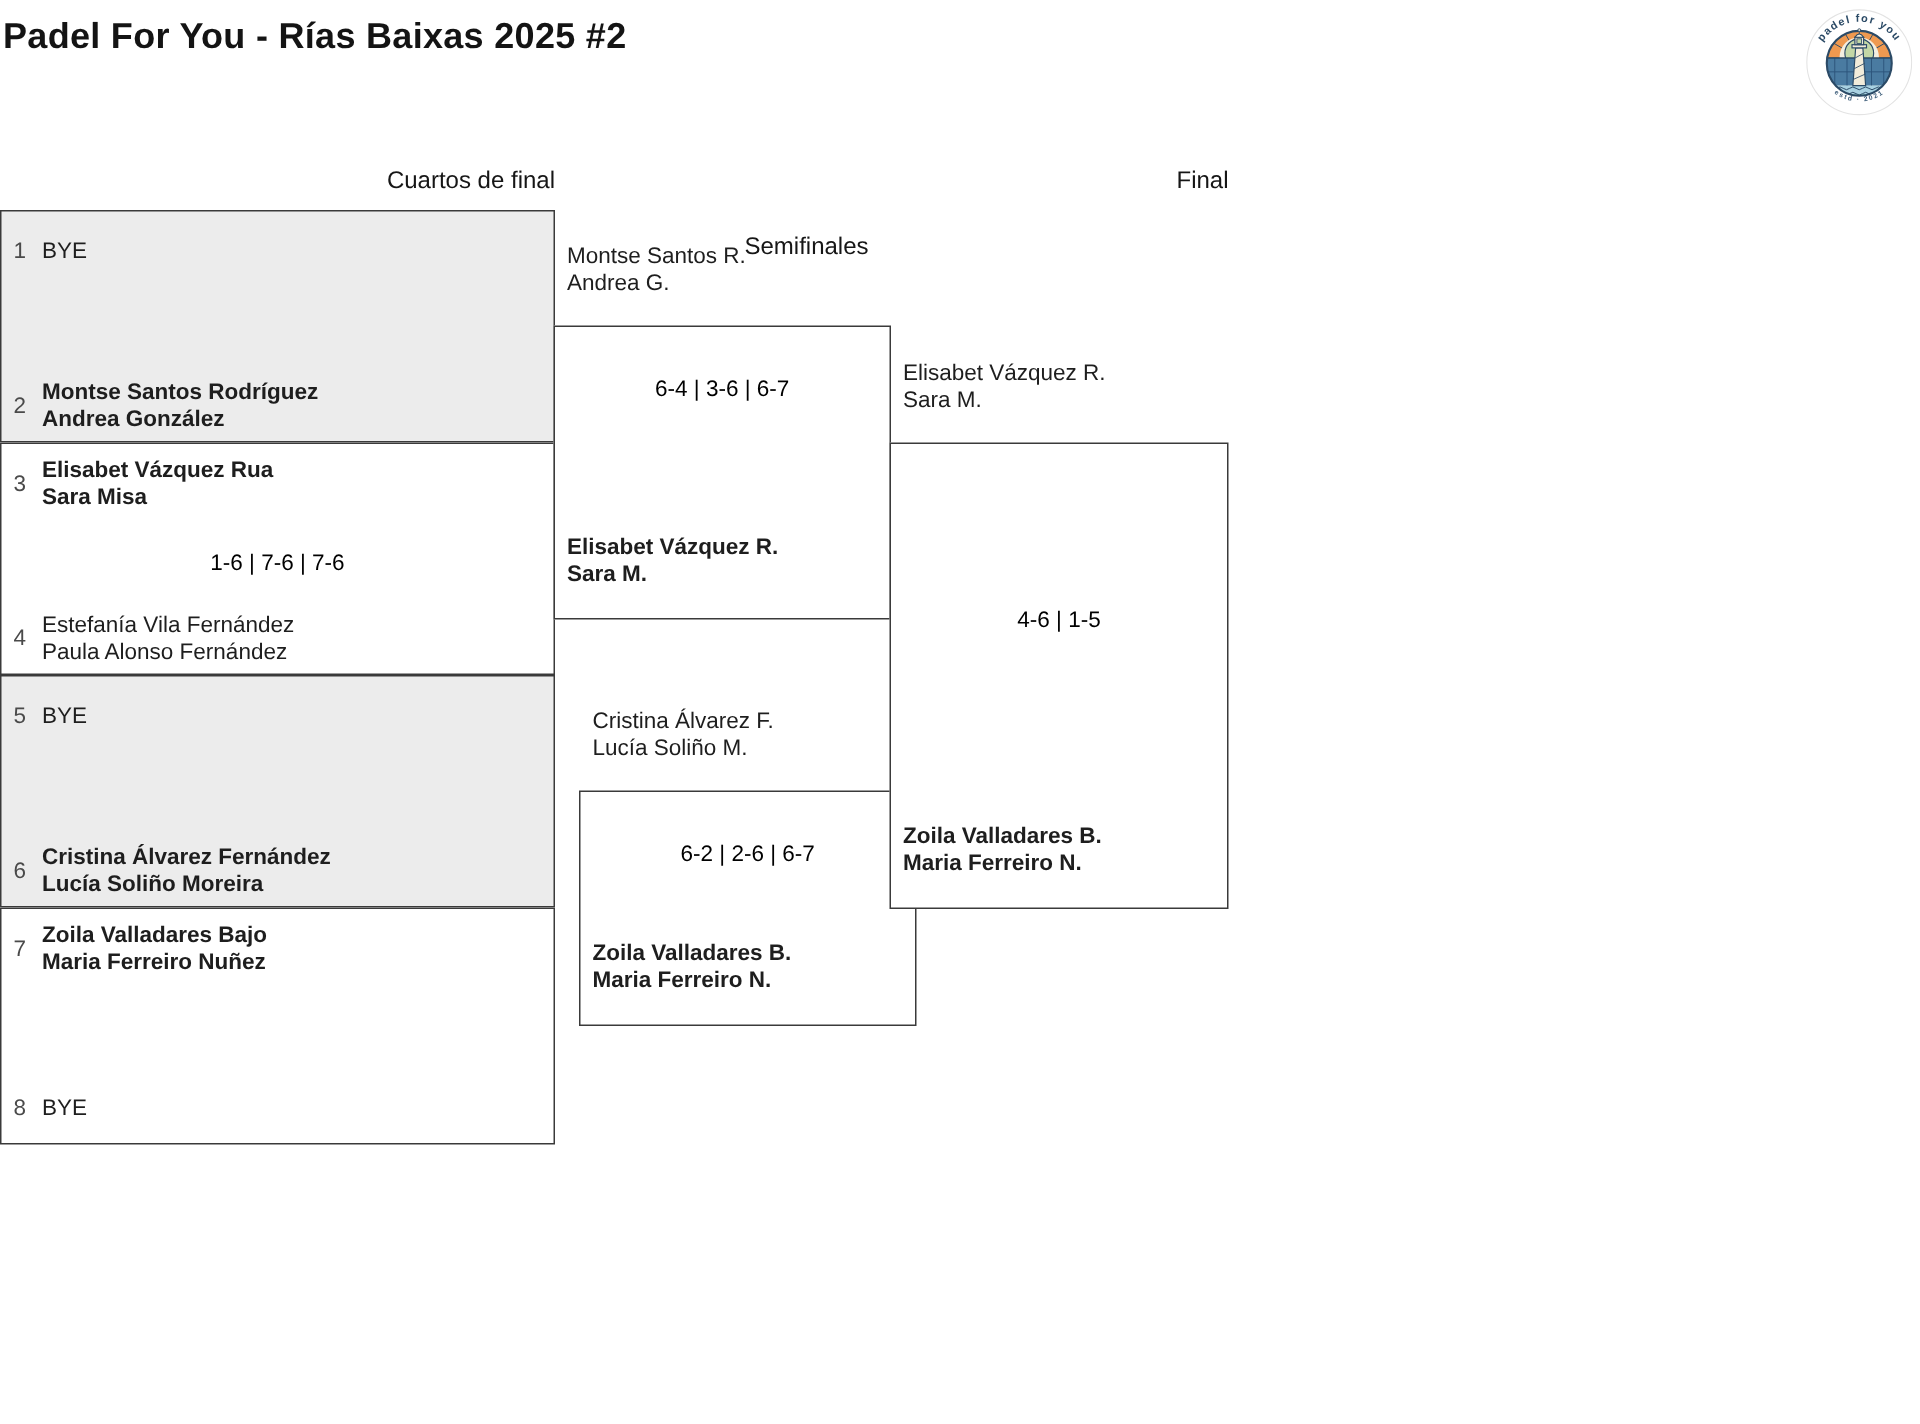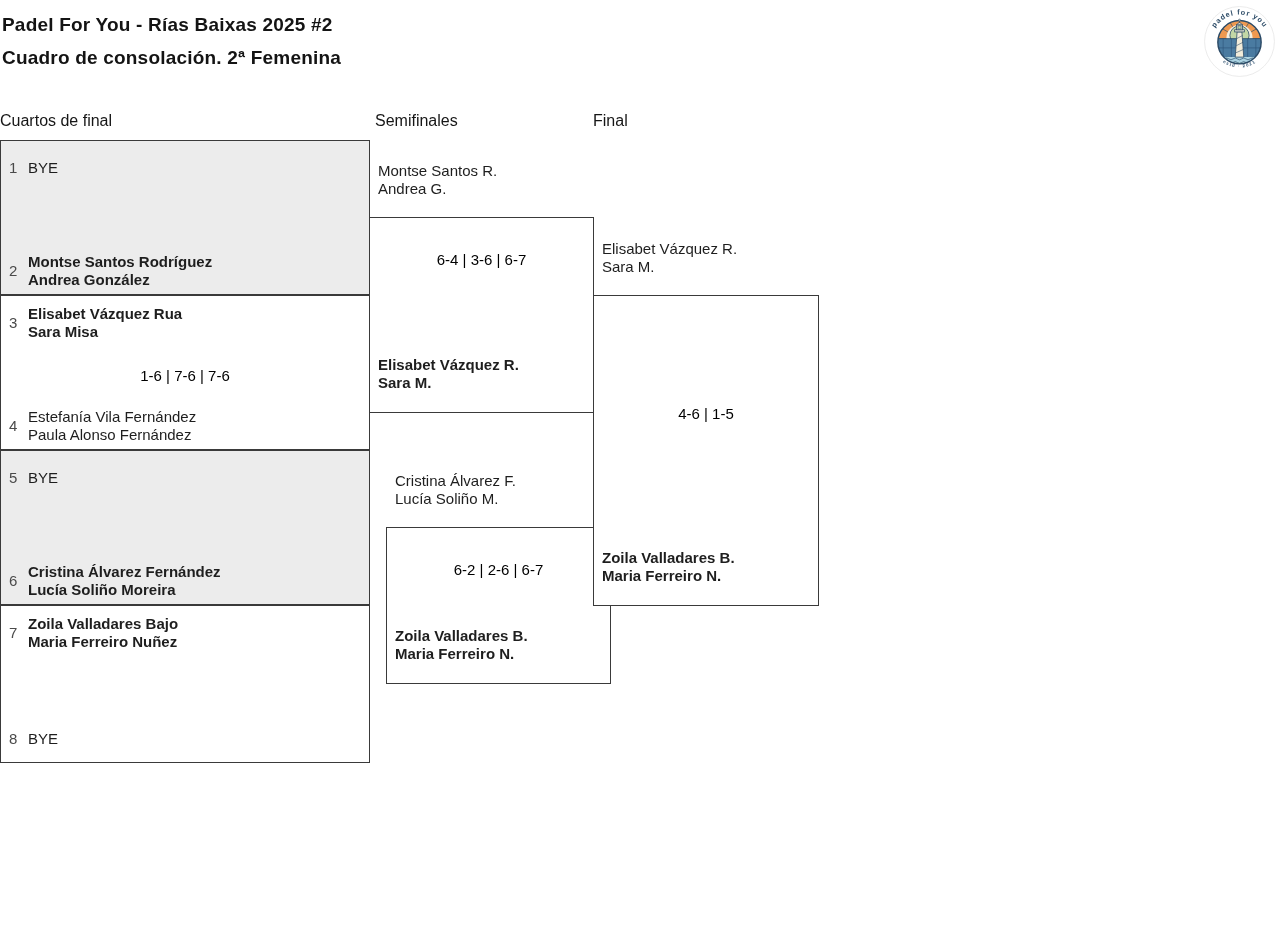--- a/index.html
+++ b/index.html
@@ -1,25 +1,25 @@
 <!DOCTYPE html>
 <html><head>
 <meta charset="utf-8">
 <style>
   html,body{margin:0;padding:0;background:#fff;}
   body{font-family:"Liberation Sans","DejaVu Sans",sans-serif;}
   .page{position:relative;width:1280px;height:949px;background:#fff;overflow:hidden;}
 
-  .title{position:absolute;left:2px;top:8px;font-size:19px;font-weight:700;
+  .title{position:absolute;left:2px;top:8px;font-size:24px;font-weight:700;
          line-height:33px;color:#141414;letter-spacing:.2px;}
 
   .col-header{position:absolute;top:111px;font-size:16px;font-weight:500;
-              color:#161616;text-align:left;line-height:19px;}
+              color:#161616;text-align:right;line-height:19px;}
   .col-header.c1{left:0;width:370px;}
-  .col-header.c2{left:375px;width:225px;}
+  .col-header.c2{left:354px;width:225px;margin-top:44px;}
   .col-header.c3{left:593px;width:226px;}
 
   .box{position:absolute;border:1px solid #3a3a3a;box-sizing:border-box;background:#fff;}
   .box.shaded{background:#ececec;}
 
   .slot{position:absolute;left:0;right:0;display:flex;align-items:center;
         padding:0 8px;box-sizing:border-box;}
   .slot.top{top:5px;height:44px;}
   .slot.bottom{bottom:0;height:46px;}
   .seed{flex:0 0 19px;font-size:15px;color:#4a4a4a;line-height:18px;}
@@ -38,21 +38,20 @@
 
   .logo{position:absolute;left:1204px;top:5px;width:71px;height:73px;}
 </style>
 </head>
 <body>
 
 <div class="page">
 
   <div class="title">
     <div>Padel For You - Rías Baixas 2025 #2</div>
-    <div>Cuadro de consolación. 2ª Femenina</div>
   </div>
 
   <svg class="logo" viewBox="0 0 100 100">
     <defs>
       <clipPath id="sceneClip">
           <circle cx="50" cy="51" r="30.5"></circle>
         </clipPath>
     </defs>
     <circle cx="50" cy="50" r="49.2" fill="#ffffff" stroke="#e3e3e3" stroke-width="1"></circle>
     <path id="arcTop" d="M 9,53 A 41,41 0 0 1 91,53" fill="none"></path>

